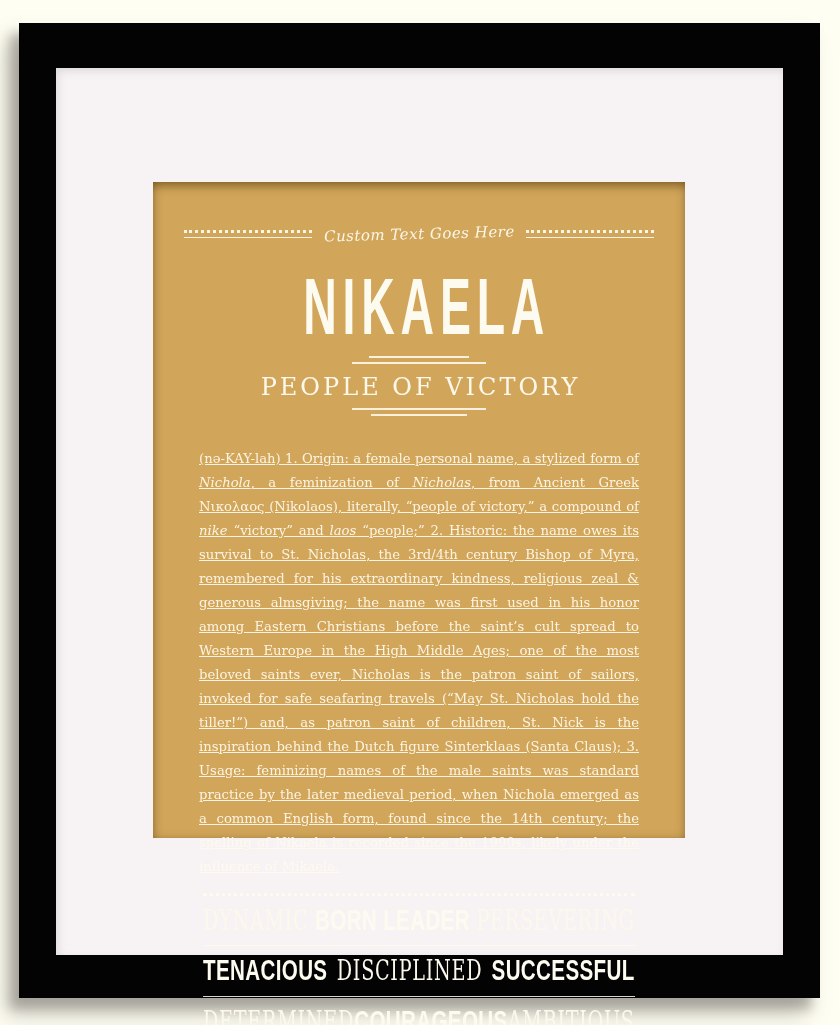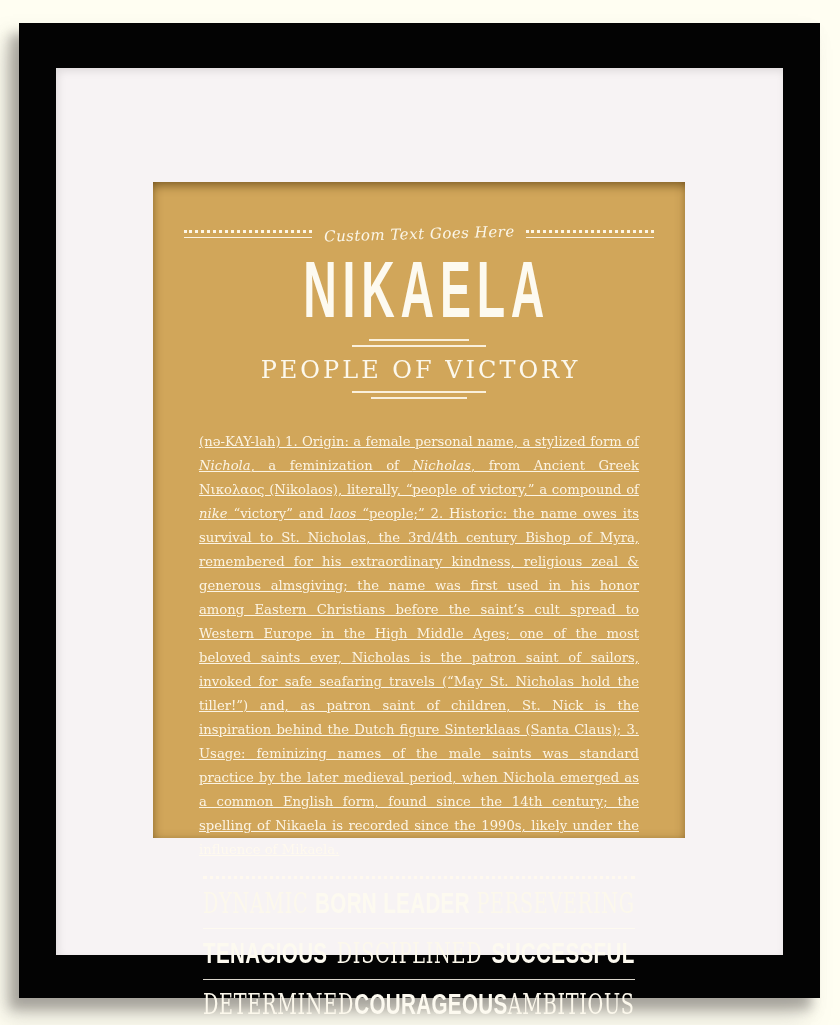--- a/index.html
+++ b/index.html
@@ -43,21 +43,21 @@
     font-family:"DejaVu Serif", serif;
     font-style:italic;
     font-size:15px;
     letter-spacing:0.5px;
     white-space:nowrap;
     transform:rotate(-1.5deg);
     color:#FBF6E8;
   }
   
   .name-title {
-    margin-top:6px;
+    margin-top:23px;
     font-family:"Liberation Sans", sans-serif;
     font-weight:bold;
     font-size:80px;
     line-height:1.0;
     letter-spacing:10px;
     text-indent:10px;
     color:#FDFAF0;
     white-space:nowrap;
   }
   .name-title .condense { display:inline-block; transform:scaleX(0.58); transform-origin:center; }

